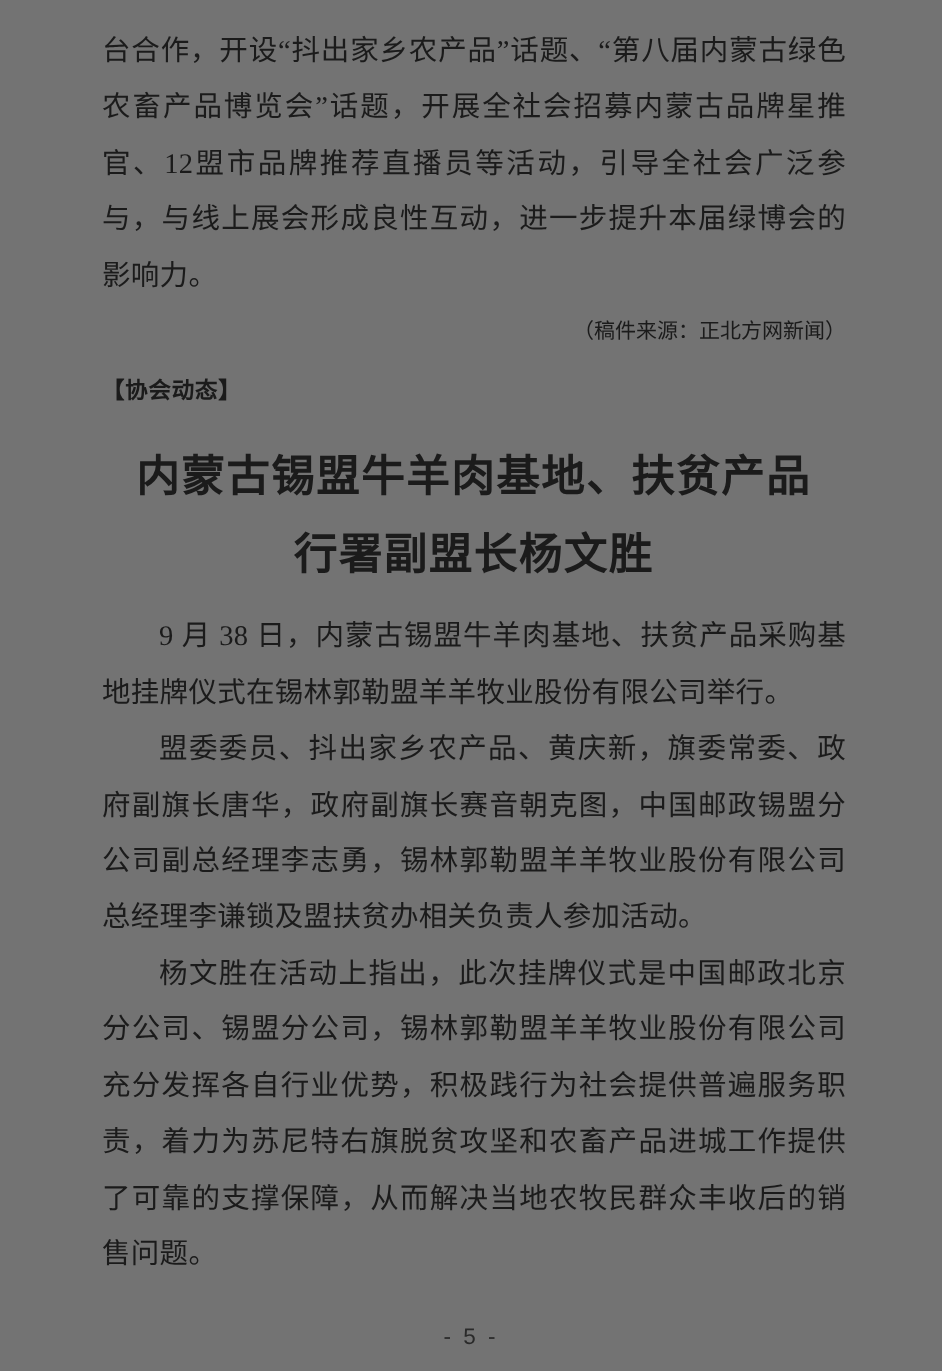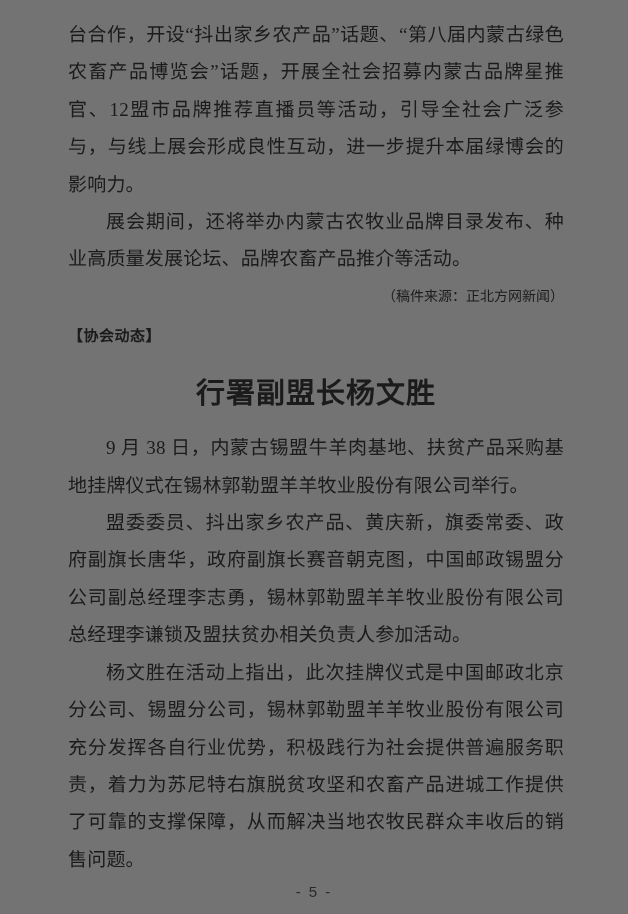--- a/index.html
+++ b/index.html
@@ -69,27 +69,27 @@
   }
 </style>
 </head>
 <body>
 
 <div class="page">
   <div class="content">
 
     <p class="para">台合作，开设“抖出家乡农产品”话题、“第八届内蒙古绿色农畜产品博览会”话题，开展全社会招募内蒙古品牌星推官、12盟市品牌推荐直播员等活动，引导全社会广泛参与，与线上展会形成良性互动，进一步提升本届绿博会的影响力。</p>
 
-    <p class="para indent">展会期间，还将举办内蒙古农牧业品牌目录发布、种业高质量发展论坛、品牌农畜产品推介等活动。</p>
 
     <p class="source-line">（稿件来源：正北方网新闻）</p>
 
     <h3 class="section-header">【协会动态】</h3>
 
     <h1 class="article-title">
+      <div>内蒙古锡盟牛羊肉基地、扶贫产品</div>
       <div>行署副盟长杨文胜</div>
     </h1>
 
     <p class="para indent">9 月 38 日，内蒙古锡盟牛羊肉基地、扶贫产品采购基地挂牌仪式在锡林郭勒盟羊羊牧业股份有限公司举行。</p>
 
     <p class="para indent">盟委委员、抖出家乡农产品、黄庆新，旗委常委、政府副旗长唐华，政府副旗长赛音朝克图，中国邮政锡盟分公司副总经理李志勇，锡林郭勒盟羊羊牧业股份有限公司总经理李谦锁及盟扶贫办相关负责人参加活动。</p>
 
     <p class="para indent">杨文胜在活动上指出，此次挂牌仪式是中国邮政北京分公司、锡盟分公司，锡林郭勒盟羊羊牧业股份有限公司充分发挥各自行业优势，积极践行为社会提供普遍服务职责，着力为苏尼特右旗脱贫攻坚和农畜产品进城工作提供了可靠的支撑保障，从而解决当地农牧民群众丰收后的销售问题。</p>
 
   </div>

